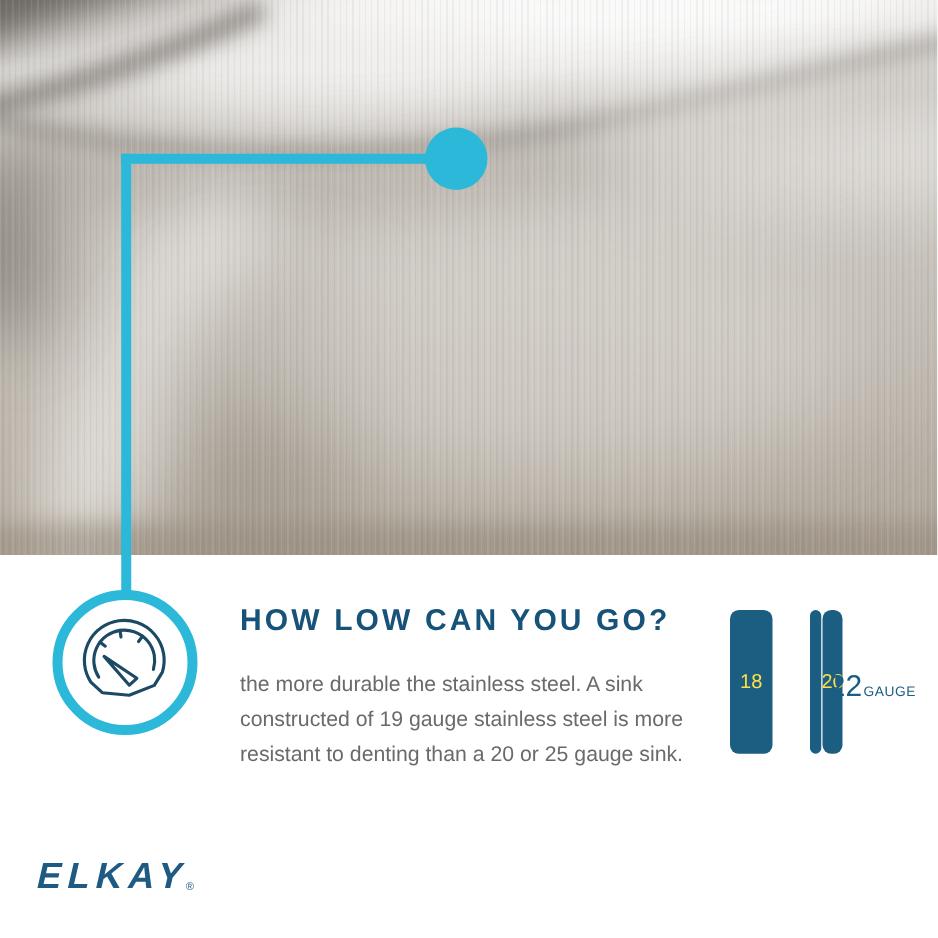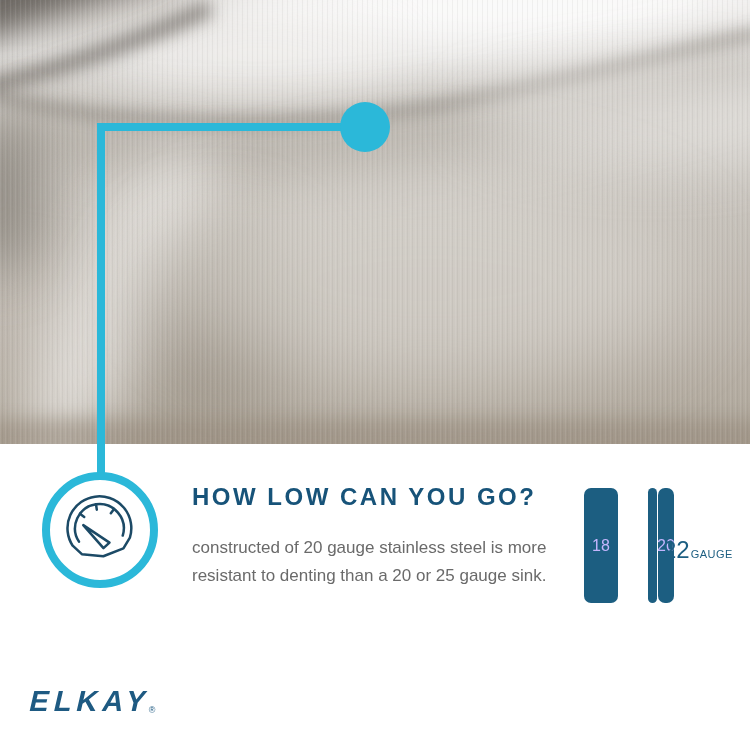--- a/index.html
+++ b/index.html
@@ -97,21 +97,21 @@
     top: 488px;
     height: 115px;
     background: var(--barblue);
     border-radius: 7px;
     display: flex; align-items: center; justify-content: center;
   }
   .bar-18 { left: 584px; width: 34px; }
   .bar-20 { left: 658px; width: 16px; }
   .bar-22 { left: 648px; width: 9px; border-radius: 5px; }
   .bar .bar-num {
-    color: #c4b5fd;
+    color: #fde047;
     font-size: 16px;
     white-space: nowrap;
   }
   .label-22 {
     position: absolute;
     left: 663px; top: 536px;
     white-space: nowrap;
     color: var(--barblue);
   }
   .label-22 .num { font-size: 24px; font-weight: 400; }
@@ -201,21 +201,22 @@
         <line x1="29.5" y1="19.5" x2="34" y2="24"></line>
         <line x1="70.5" y1="19.5" x2="66" y2="24"></line>
         <path d="M31.5,33.5 L59.5,58.5 L51.5,64 Z" fill="#ffffff"></path>
       </g>
     </svg>
   </div>
 
   <div class="heading">HOW LOW CAN YOU GO?</div>
 
   <div class="body-copy">
-    <div class="line">constructed of 20 gauge stainless steel is more</div>
+    <div class="line">the more durable the stainless steel. A sink</div>
+    <div class="line">constructed of 19 gauge stainless steel is more</div>
     <div class="line">resistant to denting than a 20 or 25 gauge sink.</div>
   </div>
 
   <div class="bars">
     <div class="bar bar-18">
       <span class="bar-num">18</span>
     </div>
     <div class="bar bar-20">
       <span class="bar-num">20</span>
     </div>

